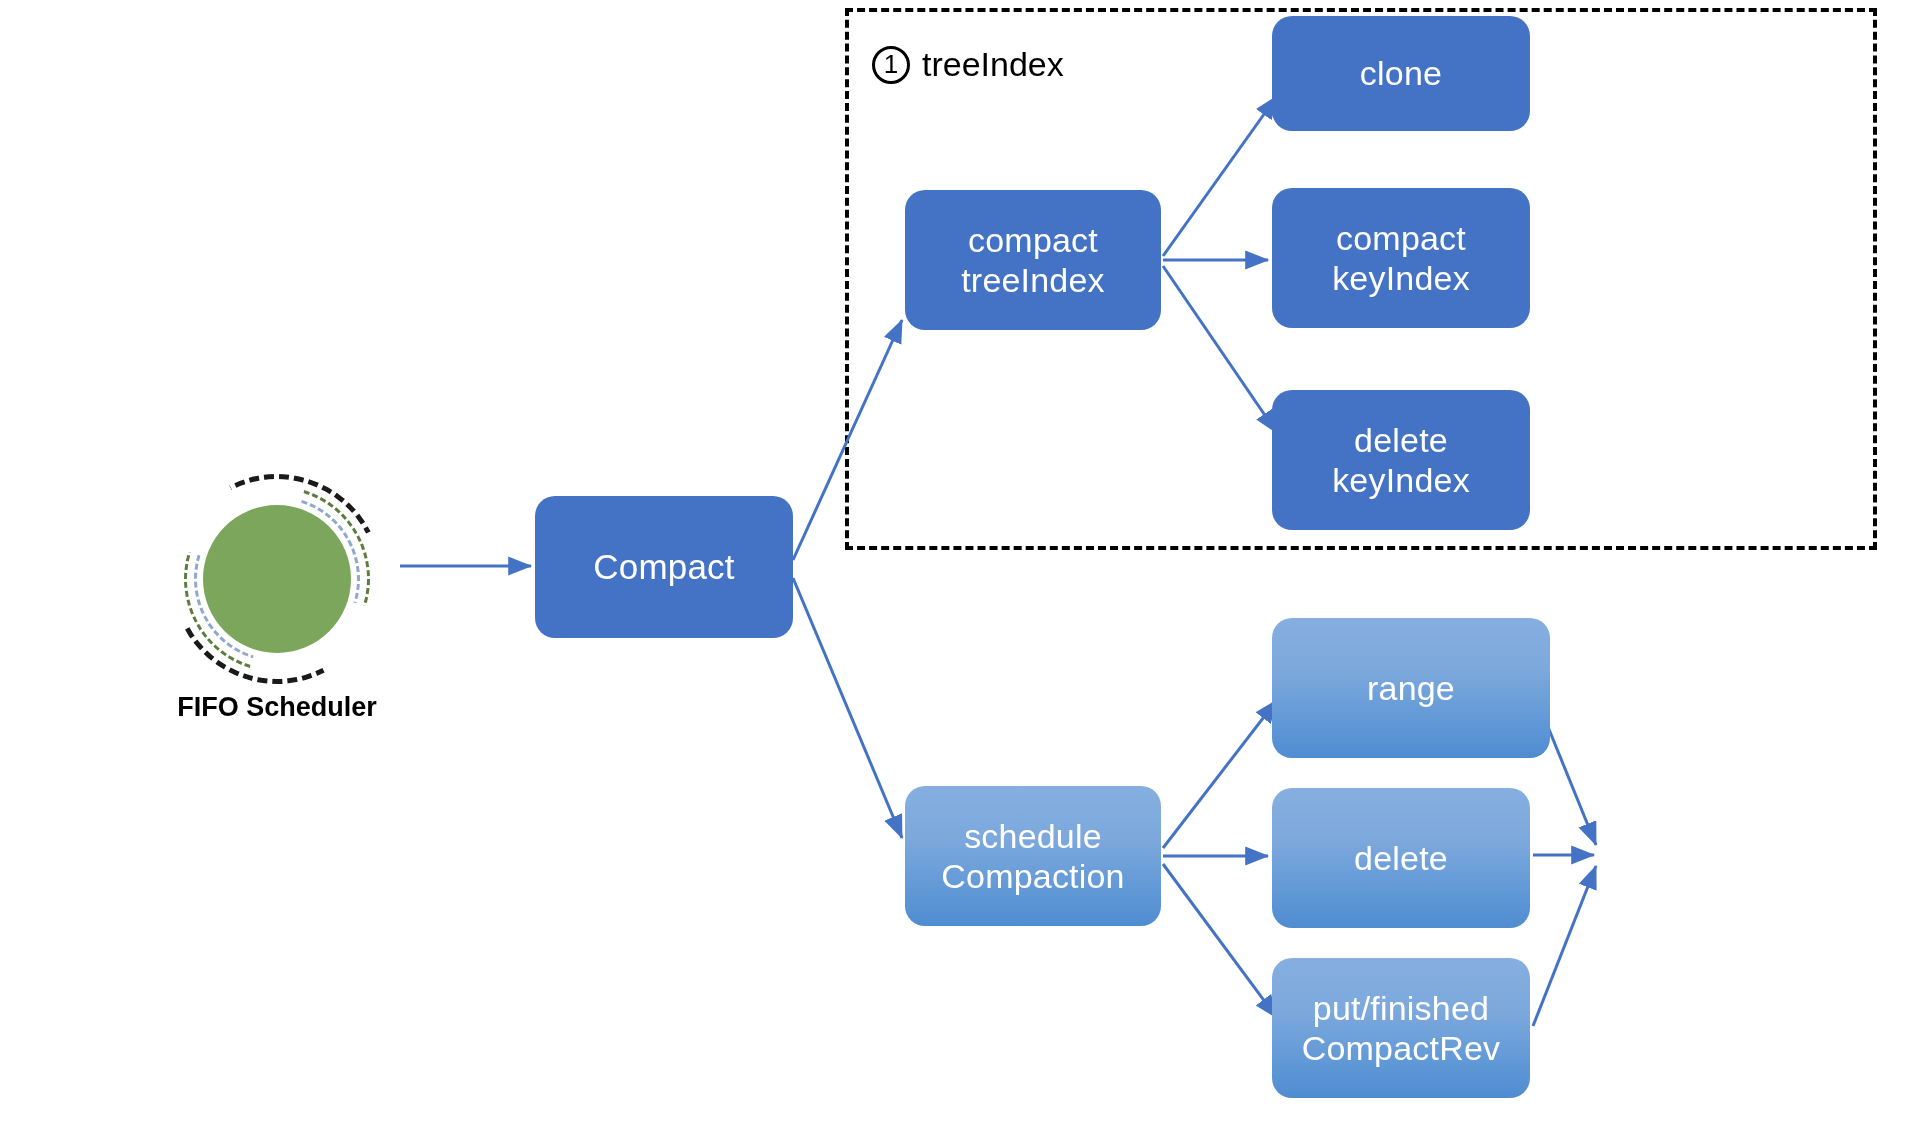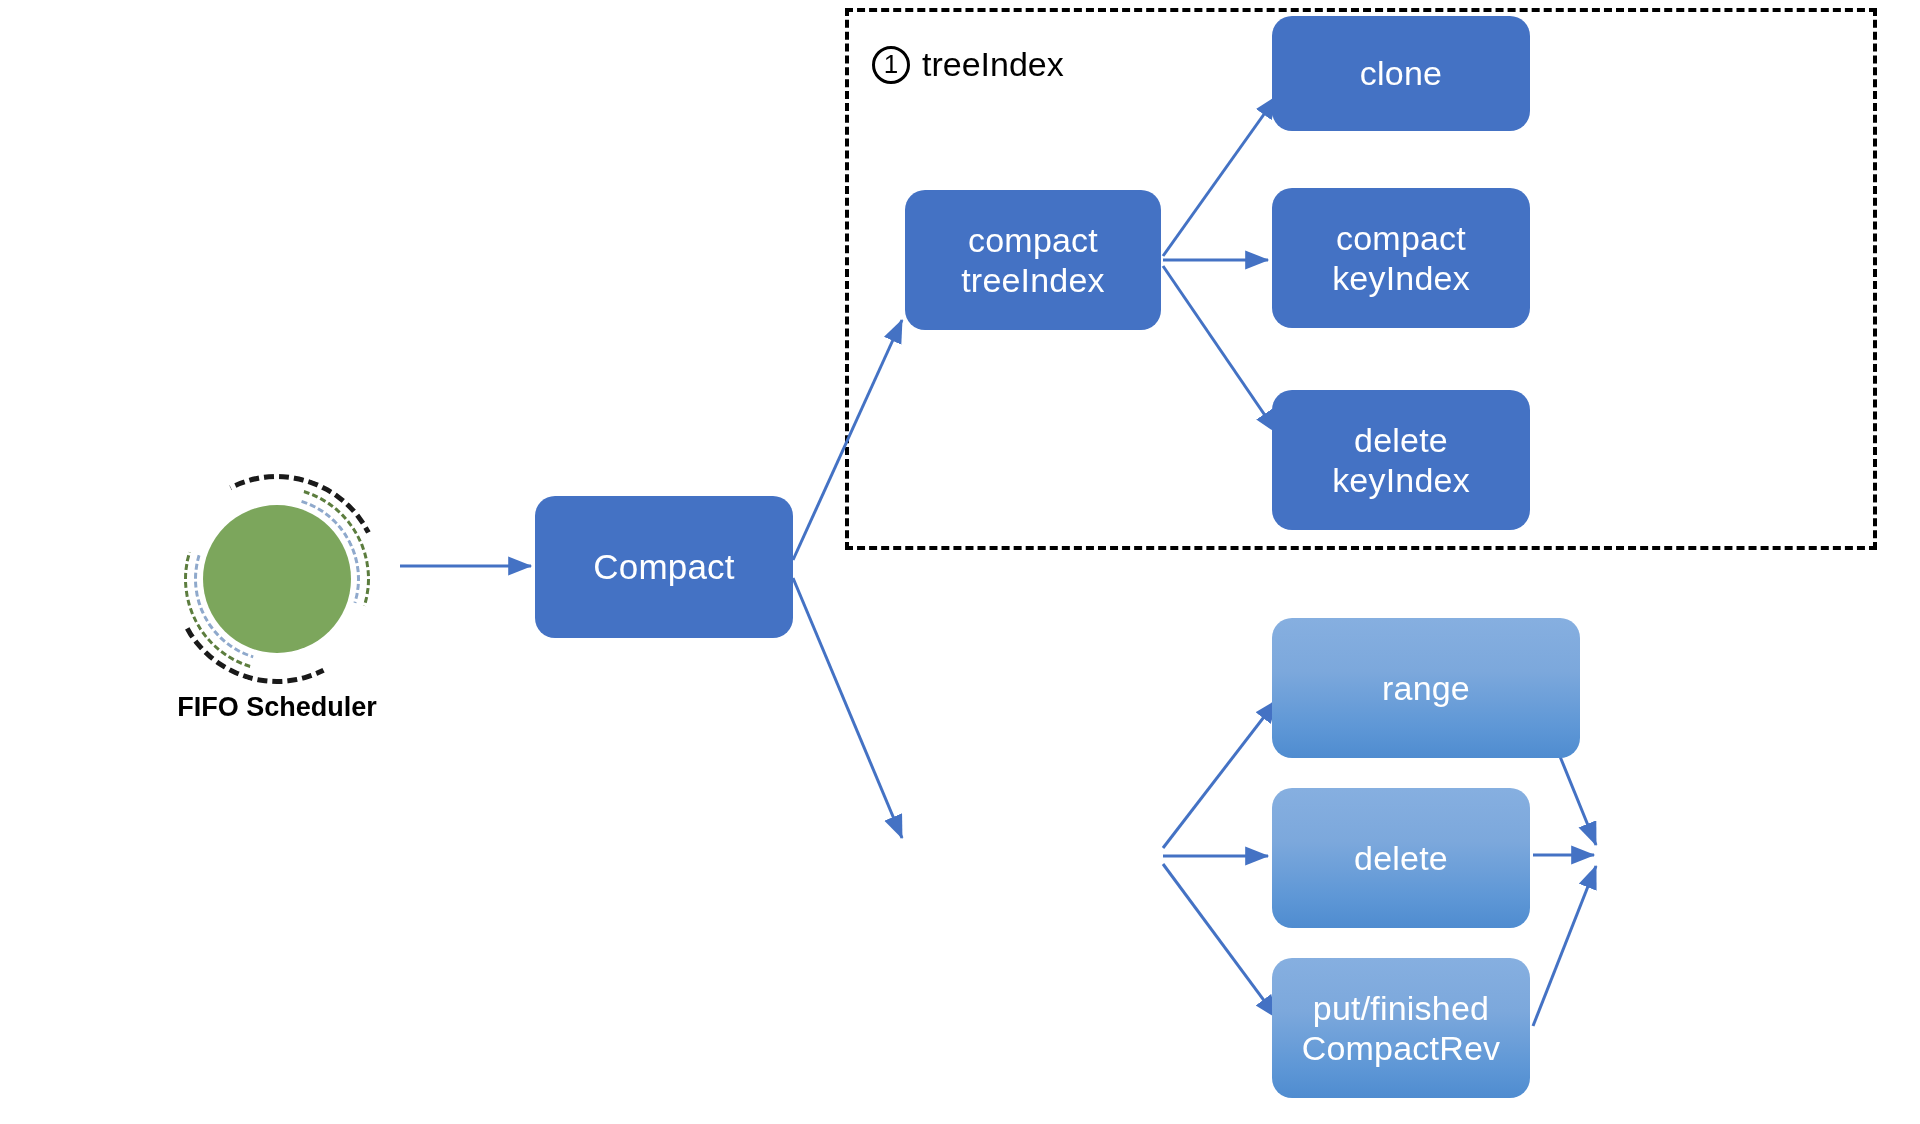--- a/index.html
+++ b/index.html
@@ -181,22 +181,24 @@
 treeIndex</div>
 
   <div class="node dark" style="left:1272px; top:16px; width:258px; height:115px; font-size:34px;">clone</div>
 
   <div class="node dark" style="left:1272px; top:188px; width:258px; height:140px; font-size:34px;">compact
 keyIndex</div>
 
   <div class="node dark" style="left:1272px; top:390px; width:258px; height:140px; font-size:34px;">delete
 keyIndex</div>
 
-
-  <div class="node light" style="left:1272px; top:618px; width:308px; height:140px; font-size:34px;">range</div>
+  <div class="node light" style="left:905px; top:786px; width:256px; height:140px; font-size:34px;">schedule
+Compaction</div>
+
+  <div class="node light" style="left:1272px; top:618px; width:278px; height:140px; font-size:34px;">range</div>
 
   <div class="node light" style="left:1272px; top:788px; width:258px; height:140px; font-size:34px;">delete</div>
 
   <div class="node light" style="left:1272px; top:958px; width:258px; height:140px; font-size:34px;">put/finished
 CompactRev</div>
 
 
 </div>
 
 </body></html>

